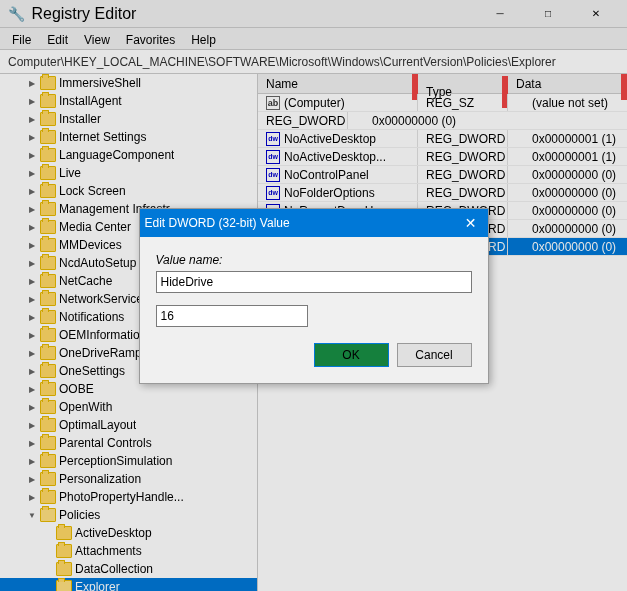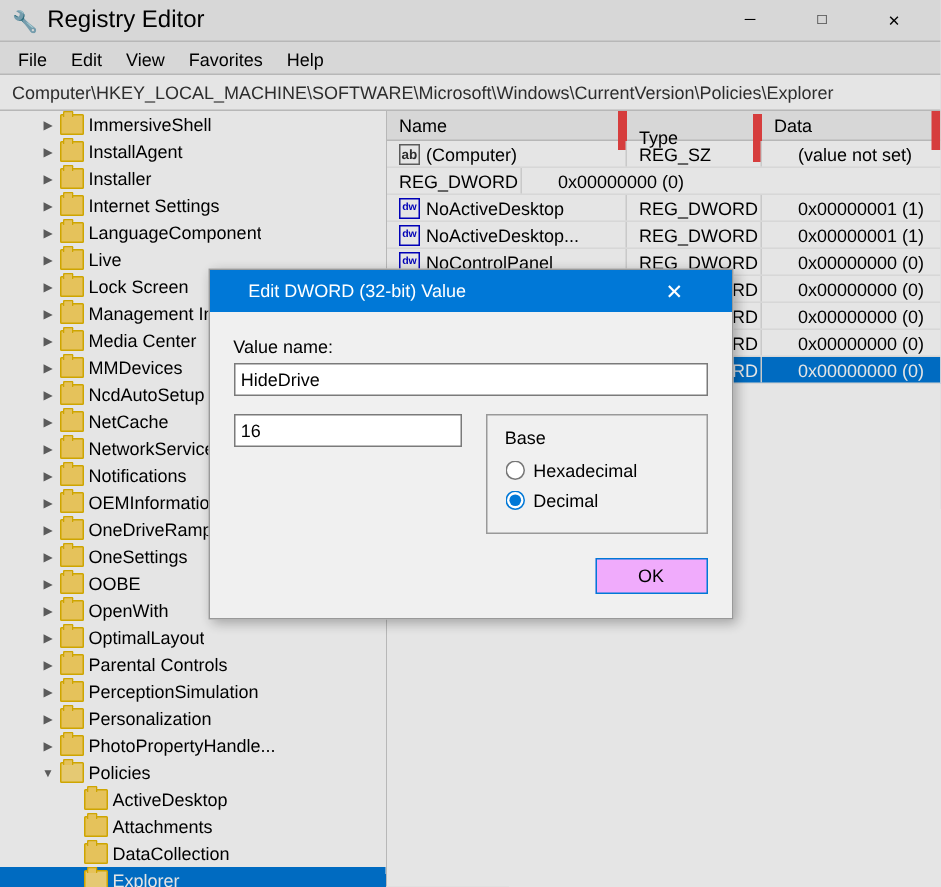--- a/index.html
+++ b/index.html
@@ -218,21 +218,21 @@
       border: 1px solid #999;
       box-shadow: 2px 2px 8px rgba(0,0,0,0.3);
       width: 350px;
     }
     .dialog-title-bar {
       background: #0078d7;
       color: white;
       height: 28px;
       display: flex;
       align-items: center;
-      padding: 0 26px;
+      padding: 0 5px;
       font-size: 12px;
     }
     .dialog-title-text {
       flex: 1;
       font-size: 12px;
     }
     .dialog-close-btn {
       width: 24px;
       height: 24px;
       background: transparent;
@@ -244,20 +244,21 @@
       align-items: center;
       justify-content: center;
     }
 
     .dialog-body {
       padding: 16px;
     }
     .dialog-field-label {
       font-size: 12px;
       margin-bottom: 4px;
+      font-style: italic;
     }
     .dialog-input {
       width: 100%;
       height: 22px;
       border: 1px solid #7a7a7a;
       padding: 2px 4px;
       font-size: 12px;
       background: white;
       margin-bottom: 12px;
     }
@@ -305,21 +306,21 @@
     }
     .dialog-btn {
       width: 75px;
       height: 24px;
       border: 1px solid #999;
       background: #e0e0e0;
       font-size: 12px;
       cursor: pointer;
     }
     .dialog-btn.primary {
-      background: #f0abfc;
+      background: #15803d;
       border: 1px solid #0078d7;
     }
 
     
     ::-webkit-scrollbar { width: 12px; }
     ::-webkit-scrollbar-track { background: #f0f0f0; }
     ::-webkit-scrollbar-thumb { background: #c0c0c0; border: 2px solid #f0f0f0; }
   </style>
 </head>
 <body>
@@ -591,30 +592,20 @@
       <button class="dialog-close-btn">✕</button>
     </div>
 
     <div class="dialog-body">
       <div class="dialog-field-label">Value name:</div>
       <input class="dialog-input" type="text" value="HideDrive" readonly="" style="">
       <div class="dialog-row">
         <div>
           <input class="dialog-data-input" type="text" value="16" style="">
         </div>
-        <div class="base-group">
-          <div class="base-group-title">Base</div>
-          <label class="radio-item">
-            <input type="radio" name="base" style="">
-            <span>Hexadecimal</span>
-          </label>
-          <label class="radio-item">
-            <input type="radio" name="base" checked="" style="">
-            <span>Decimal</span>
-          </label>
-        </div>
       </div>
       <div class="dialog-buttons">
         <button class="dialog-btn primary">OK</button>
+        <button class="dialog-btn">Cancel</button>
       </div>
     </div>
   </div>
 </div>
 
 </body></html>

